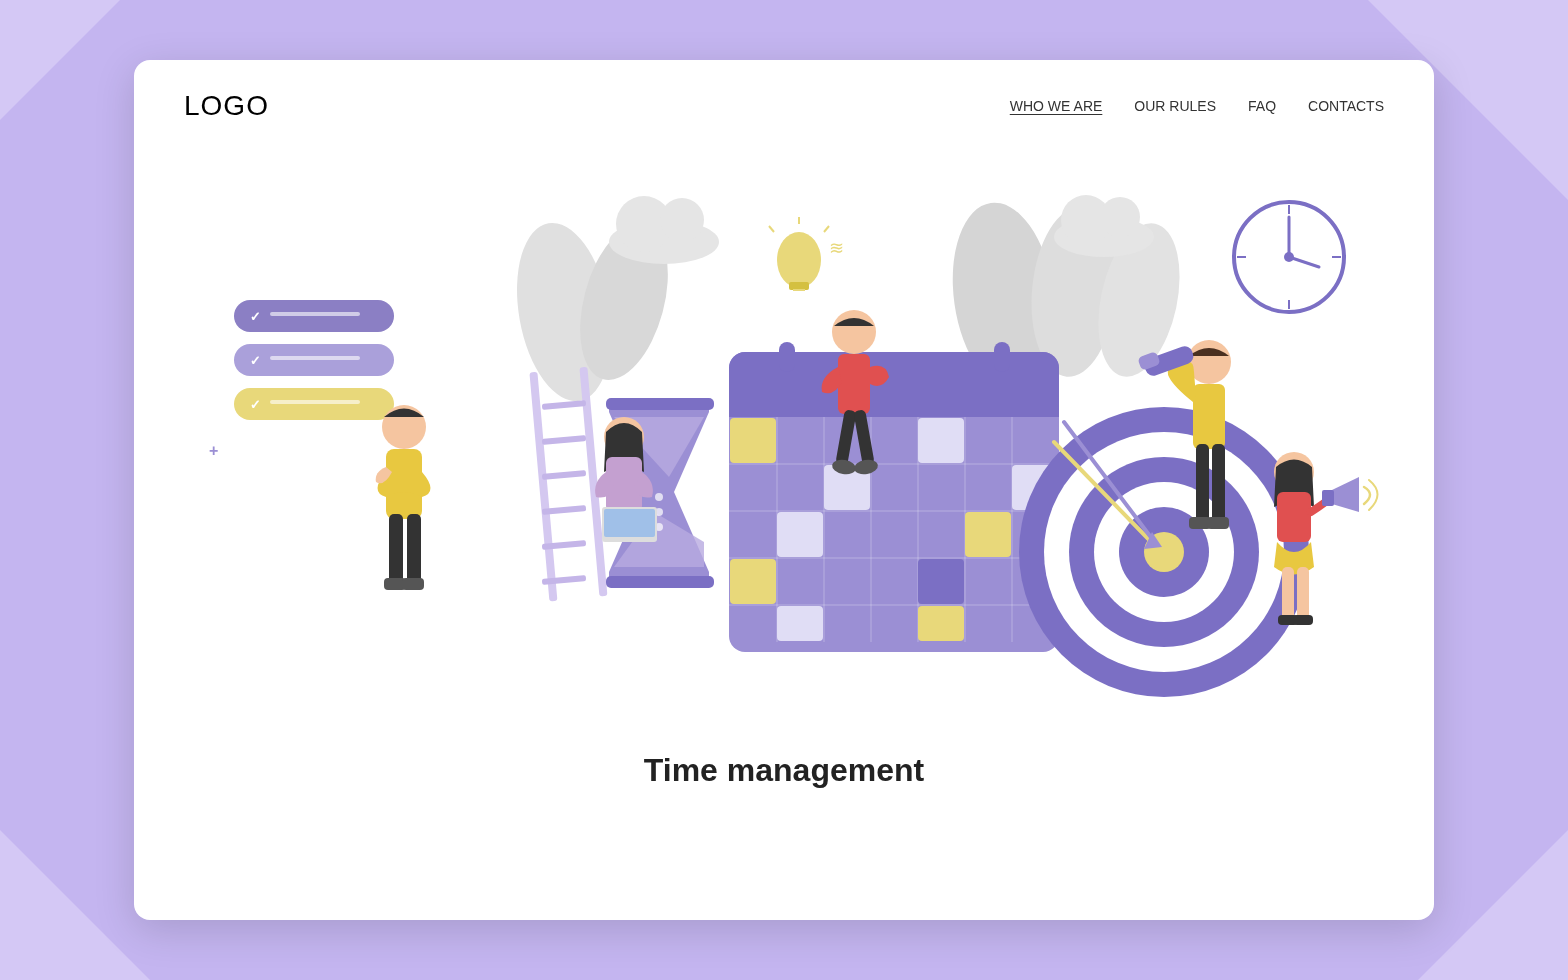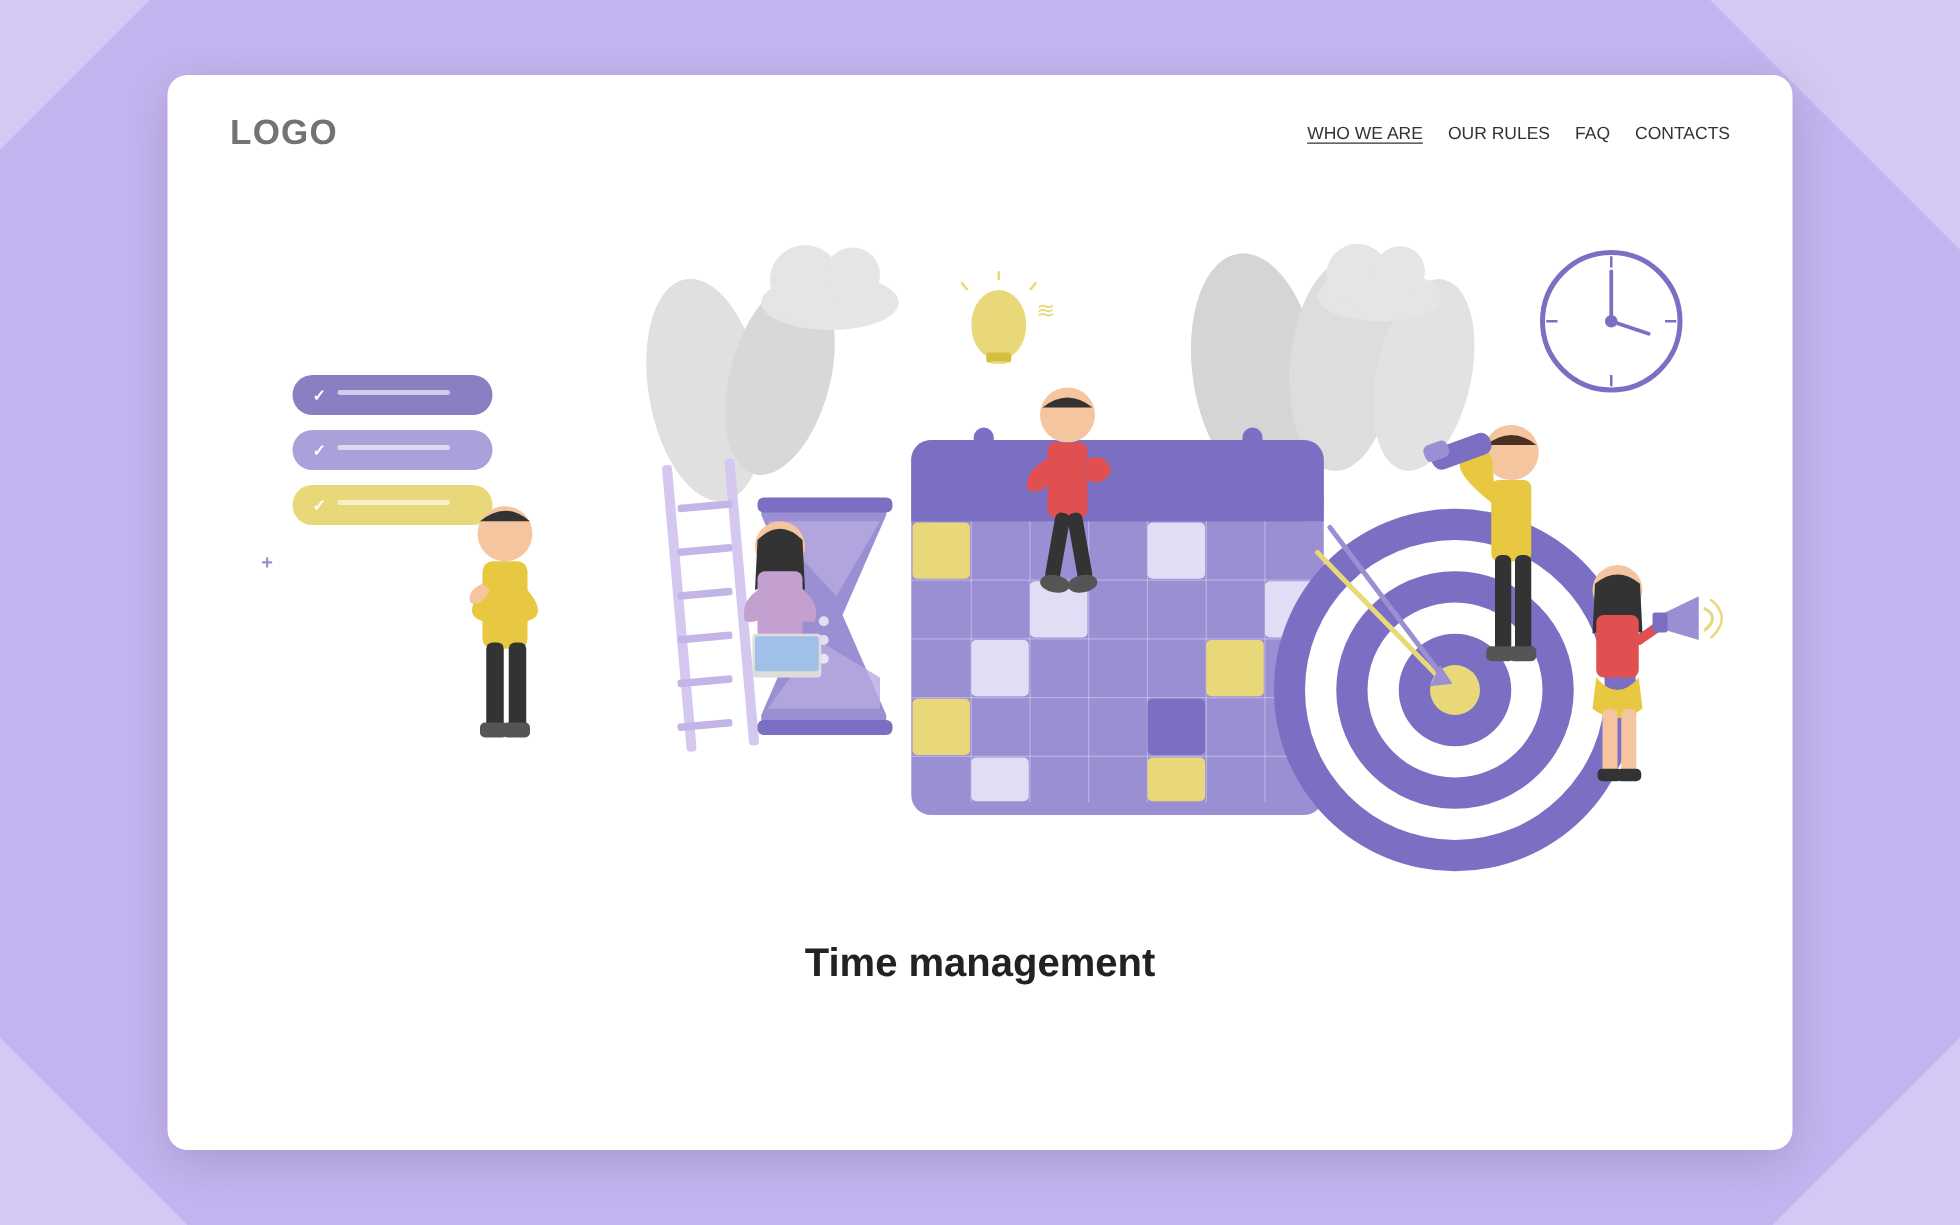--- a/index.html
+++ b/index.html
@@ -67,28 +67,28 @@
     
     .header {
       display: flex;
       align-items: center;
       justify-content: space-between;
       padding: 30px 50px;
     }
 
     .logo {
       font-size: 28px;
-      font-weight: bold;
-      color: #737373;
+      font-weight: normal;
+      color: #000000;
       letter-spacing: 1px;
     }
 
     .nav {
       display: flex;
-      gap: 20px;
+      gap: 32px;
       align-items: center;
     }
 
     .nav-item {
       font-size: 14px;
       color: #333;
       text-decoration: none;
       cursor: pointer;
     }
 

